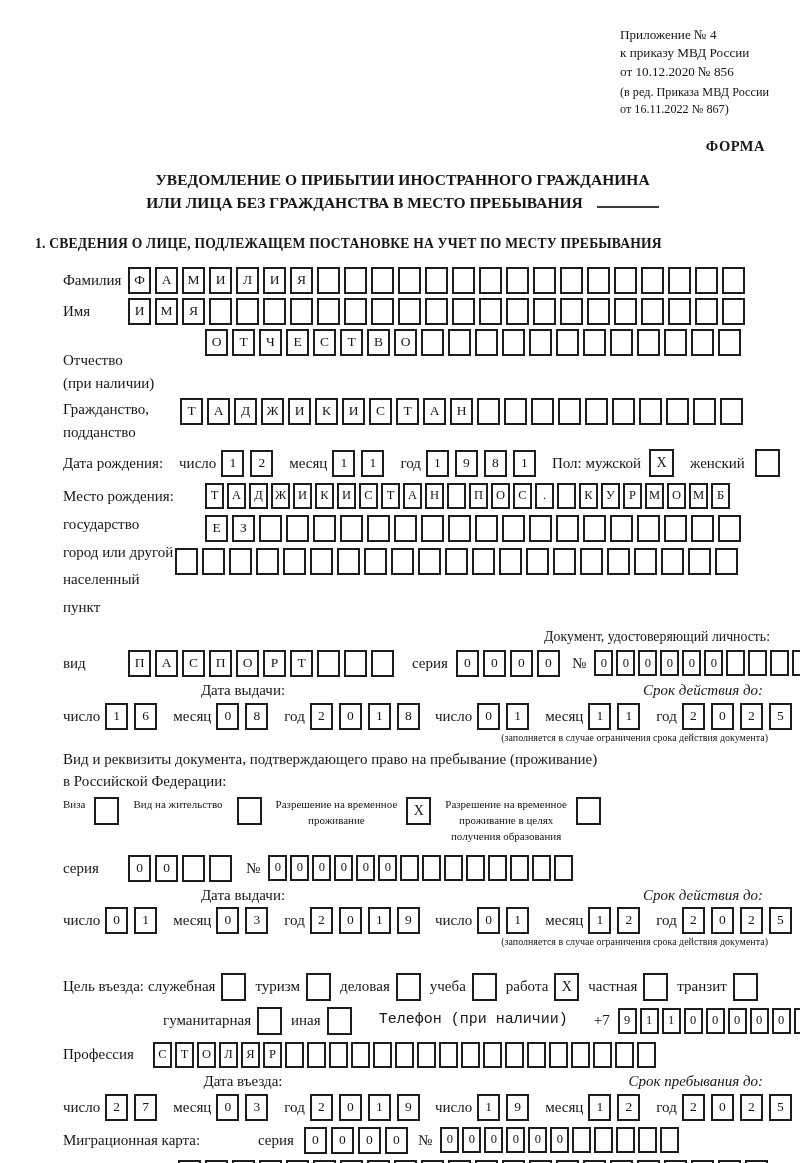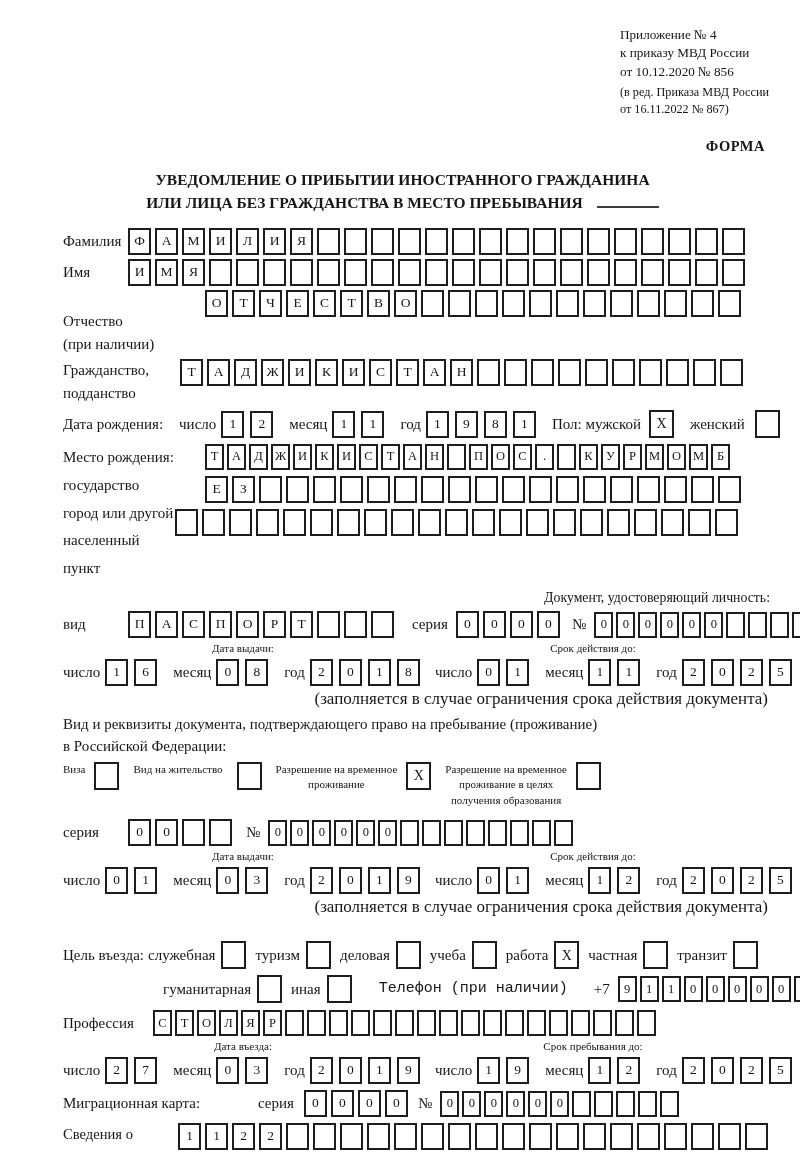--- a/index.html
+++ b/index.html
@@ -24,29 +24,29 @@
     display:flex;align-items:center;justify-content:center;
     font-size:13.5px;background:#fff;
   }
   .small .cell{width:15px;height:22px;margin-right:3px;font-size:12.5px;}
   .gap .cell{margin-right:6px;}
   .cbx{
     width:21px;height:24px;border:2px solid #1d1d1d;flex:none;display:inline-flex;
     align-items:center;justify-content:center;font-size:14px;background:#fff;
   }
   .doc-heading{text-align:right;font-weight:normal;font-size:13.8px;margin:6px 0 5px 0;}
-  .dhead{display:flex;font-size:11px;margin-top:2px;}
+  .dhead{display:flex;font-size:15px;margin-top:2px;}
   .dhead .h1{width:360px;text-align:center;}
-  .dhead .h2{width:340px;text-align:center;}
+  .dhead .h2{width:340px;text-align:right;font-style:italic;}
   .daterow{display:flex;align-items:center;margin:3px 0 2px 0;}
   .dhalf{display:flex;align-items:center;}
   .dhalf-left{width:372px;}
   .dgrp{display:flex;align-items:center;margin-right:10px;}
   .dgrp .lbl{margin-right:5px;}
-  .limit-note{font-size:17px;text-align:right;padding-right:2px;margin-bottom:6px;}
+  .limit-note{font-size:10px;text-align:right;padding-right:2px;margin-bottom:6px;}
   .plain{margin:3px 0;}
   .permits{display:flex;align-items:flex-start;margin:6px 0 10px 0;}
   .permit-item{display:flex;align-items:flex-start;margin-right:14px;}
   .permit-item .ptxt{text-align:center;font-size:11px;line-height:1.45;margin-right:9px;}
   .purpose-row{display:flex;align-items:center;margin:24px 0 4px 0;flex-wrap:nowrap;}
   .purpose-row .opt{display:flex;align-items:center;margin-right:9px;}
   .purpose-row .opt .lbl{margin-right:6px;}
   .labelcol{flex:none;line-height:1.5;}
   .cellcol{display:flex;flex-direction:column;}
   .cellcol .cells{margin-bottom:6px;}
@@ -66,20 +66,21 @@
     <div>от 16.11.2022 № 867)</div>
   </div>
 
   <div class="forma">ФОРМА</div>
 
   <div class="title">
     <div>УВЕДОМЛЕНИЕ О ПРИБЫТИИ ИНОСТРАННОГО ГРАЖДАНИНА</div>
     <div><span>ИЛИ ЛИЦА БЕЗ ГРАЖДАНСТВА В МЕСТО ПРЕБЫВАНИЯ</span><span class="blank-line"></span></div>
   </div>
 
+  <div class="sec-heading">1. СВЕДЕНИЯ О ЛИЦЕ, ПОДЛЕЖАЩЕМ ПОСТАНОВКЕ НА УЧЕТ ПО МЕСТУ ПРЕБЫВАНИЯ</div>
 
   <div class="form-area">
 
     <div class="crow center">
       <span class="lbl" style="width:65px;">Фамилия</span>
       <span class="cells">
           <span class="cell">Ф</span>
           <span class="cell">А</span>
           <span class="cell">М</span>
           <span class="cell">И</span>

